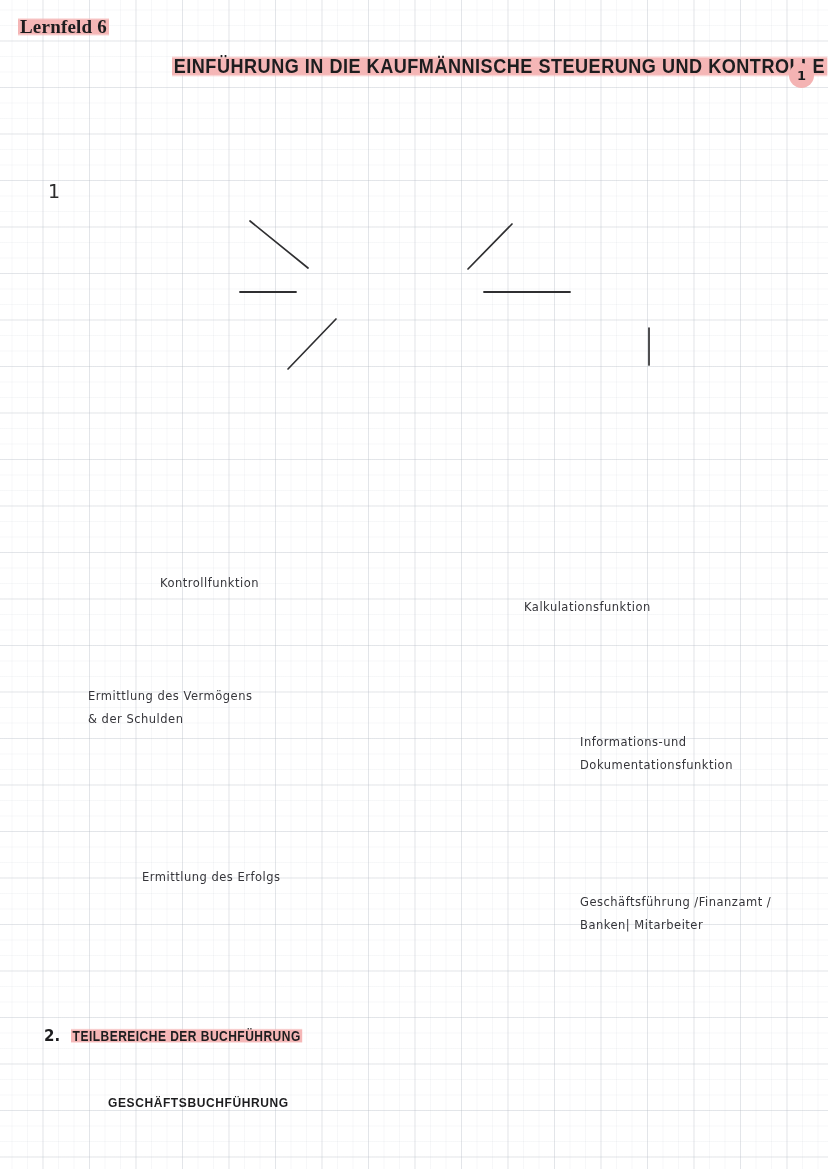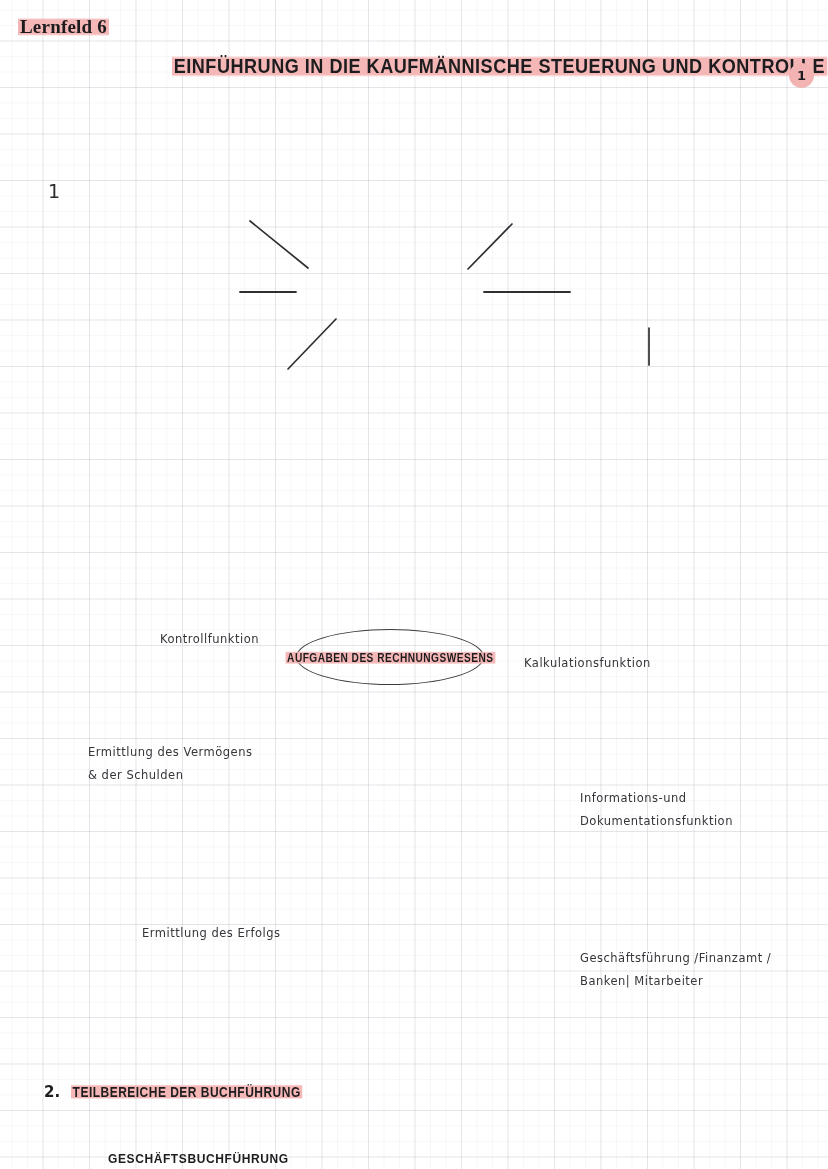--- a/index.html
+++ b/index.html
@@ -154,23 +154,20 @@
 
     <line x1="240" y1="199" x2="296" y2="199" stroke="#2f2f31" stroke-width="1.8" stroke-linecap="round"></line>
 
     <line x1="484" y1="199" x2="570" y2="199" stroke="#2f2f31" stroke-width="1.8" stroke-linecap="round"></line>
 
     <line x1="288" y1="276" x2="336" y2="226" stroke="#2f2f31" stroke-width="1.7" stroke-linecap="round"></line>
 
     <line x1="649" y1="235" x2="649" y2="272" stroke="#2f2f31" stroke-width="1.7" stroke-linecap="round"></line>
   </svg>
 
-  <div class="abs" id="ellipse">
-    <span class="cap hl">AUFGABEN DES RECHNUNGSWESENS</span>
-  </div>
 
   <div class="abs map-lbl" style="left:160px;top:115px;">Kontrollfunktion</div>
 
   <div class="abs map-lbl" style="left:524px;top:116px;">Kalkulationsfunktion</div>
 
   <div class="abs" style="left:88px;top:182px;">
     <div class="map-lbl">Ermittlung des Vermögens</div>
     <div class="map-lbl">&amp; der Schulden</div>
   </div>
 

